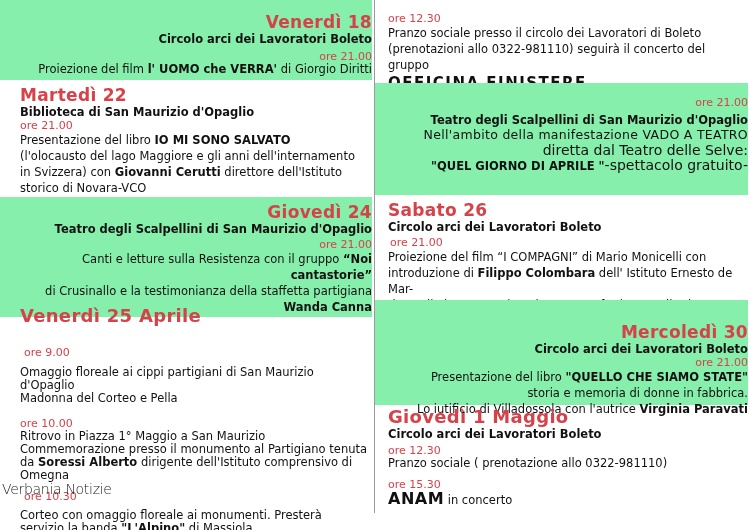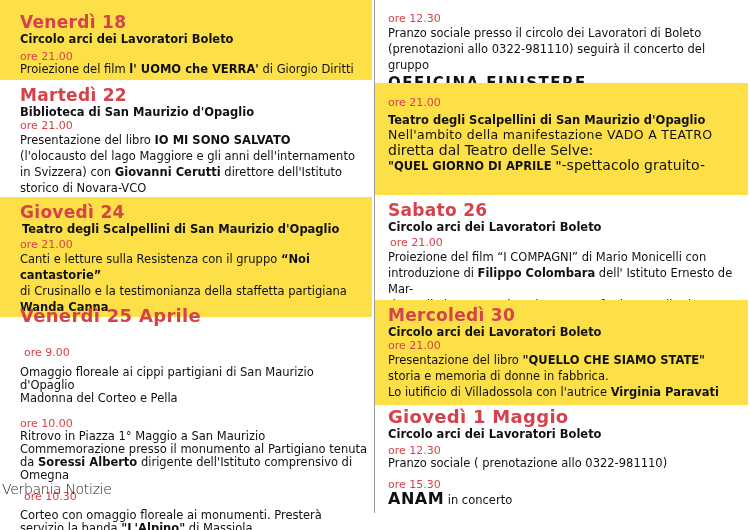--- a/index.html
+++ b/index.html
@@ -5,21 +5,21 @@
   html, body { margin:0; padding:0; }
   body { width:750px; height:530px; background:#fff; position:relative; overflow:hidden;
          font-family:"DejaVu Sans", sans-serif; color:#111; }
   .col { position:absolute; top:0; }
   .col-left { left:0; width:374px; }
   .col-right { left:375px; width:375px; }
   .divider { position:absolute; left:374px; top:0; width:1px; height:513px; background:#9a9a9a; }
   .band { position:absolute; box-sizing:border-box; padding-left:20px; }
   .col-left .band { left:0; width:372px; }
   .col-right .band { left:0; width:373px; padding-left:13px; }
-  .gray { background:#fde047; }
+  .gray { background:#86efac;text-align:right; }
   .day { color:#d6424a; font-weight:bold; font-size:17px; line-height:20px; letter-spacing:0.3px; }
   .day.big { font-size:18px; }
   .place { font-size:11.5px; font-weight:bold; line-height:14px; }
   .time { color:#d6424a; font-size:11px; line-height:13px; }
   .txt { font-size:11.5px; line-height:16px; }
   .txt.tight { line-height:13px; }
   b { font-weight:bold; }
   .big-caps { font-size:15px; font-weight:bold; letter-spacing:1.5px; line-height:18px; }
   .anam { font-size:16px; font-weight:bold; letter-spacing:0.5px; }
   .small { font-size:14px; }
@@ -107,21 +107,21 @@
     <div class="day">Sabato 26</div>
     <div class="place">Circolo arci dei Lavoratori Boleto</div>
     <div class="time" style="margin-top:2px;padding-left:2px;">ore 21.00</div>
     <div class="txt">
       <div>Proiezione del film “I COMPAGNI” di Mario Monicelli con</div>
       <div><span>introduzione di  </span><b>Filippo Colombara</b><span> dell' Istituto Ernesto de Mar-</span></div>
       <div>tino sulle lotte operaie nel Novarese fra l' 800 e il primo 900</div>
     </div>
   </div>
 
-  <div class="band gray" style="top:300px;height:105px;padding-top:5px;">
+  <div class="band gray" style="top:300px;height:105px;padding-top:22px;">
     <div class="day">Mercoledì 30</div>
     <div class="place">Circolo arci dei Lavoratori Boleto</div>
     <div class="time">ore 21.00</div>
     <div class="txt">
       <div><span>Presentazione del libro </span><b>"QUELLO CHE SIAMO STATE"</b></div>
       <div>storia e memoria di donne in fabbrica.</div>
       <div><span>Lo iutificio di Villadossola con l'autrice </span><b>Virginia Paravati</b></div>
     </div>
   </div>
 

